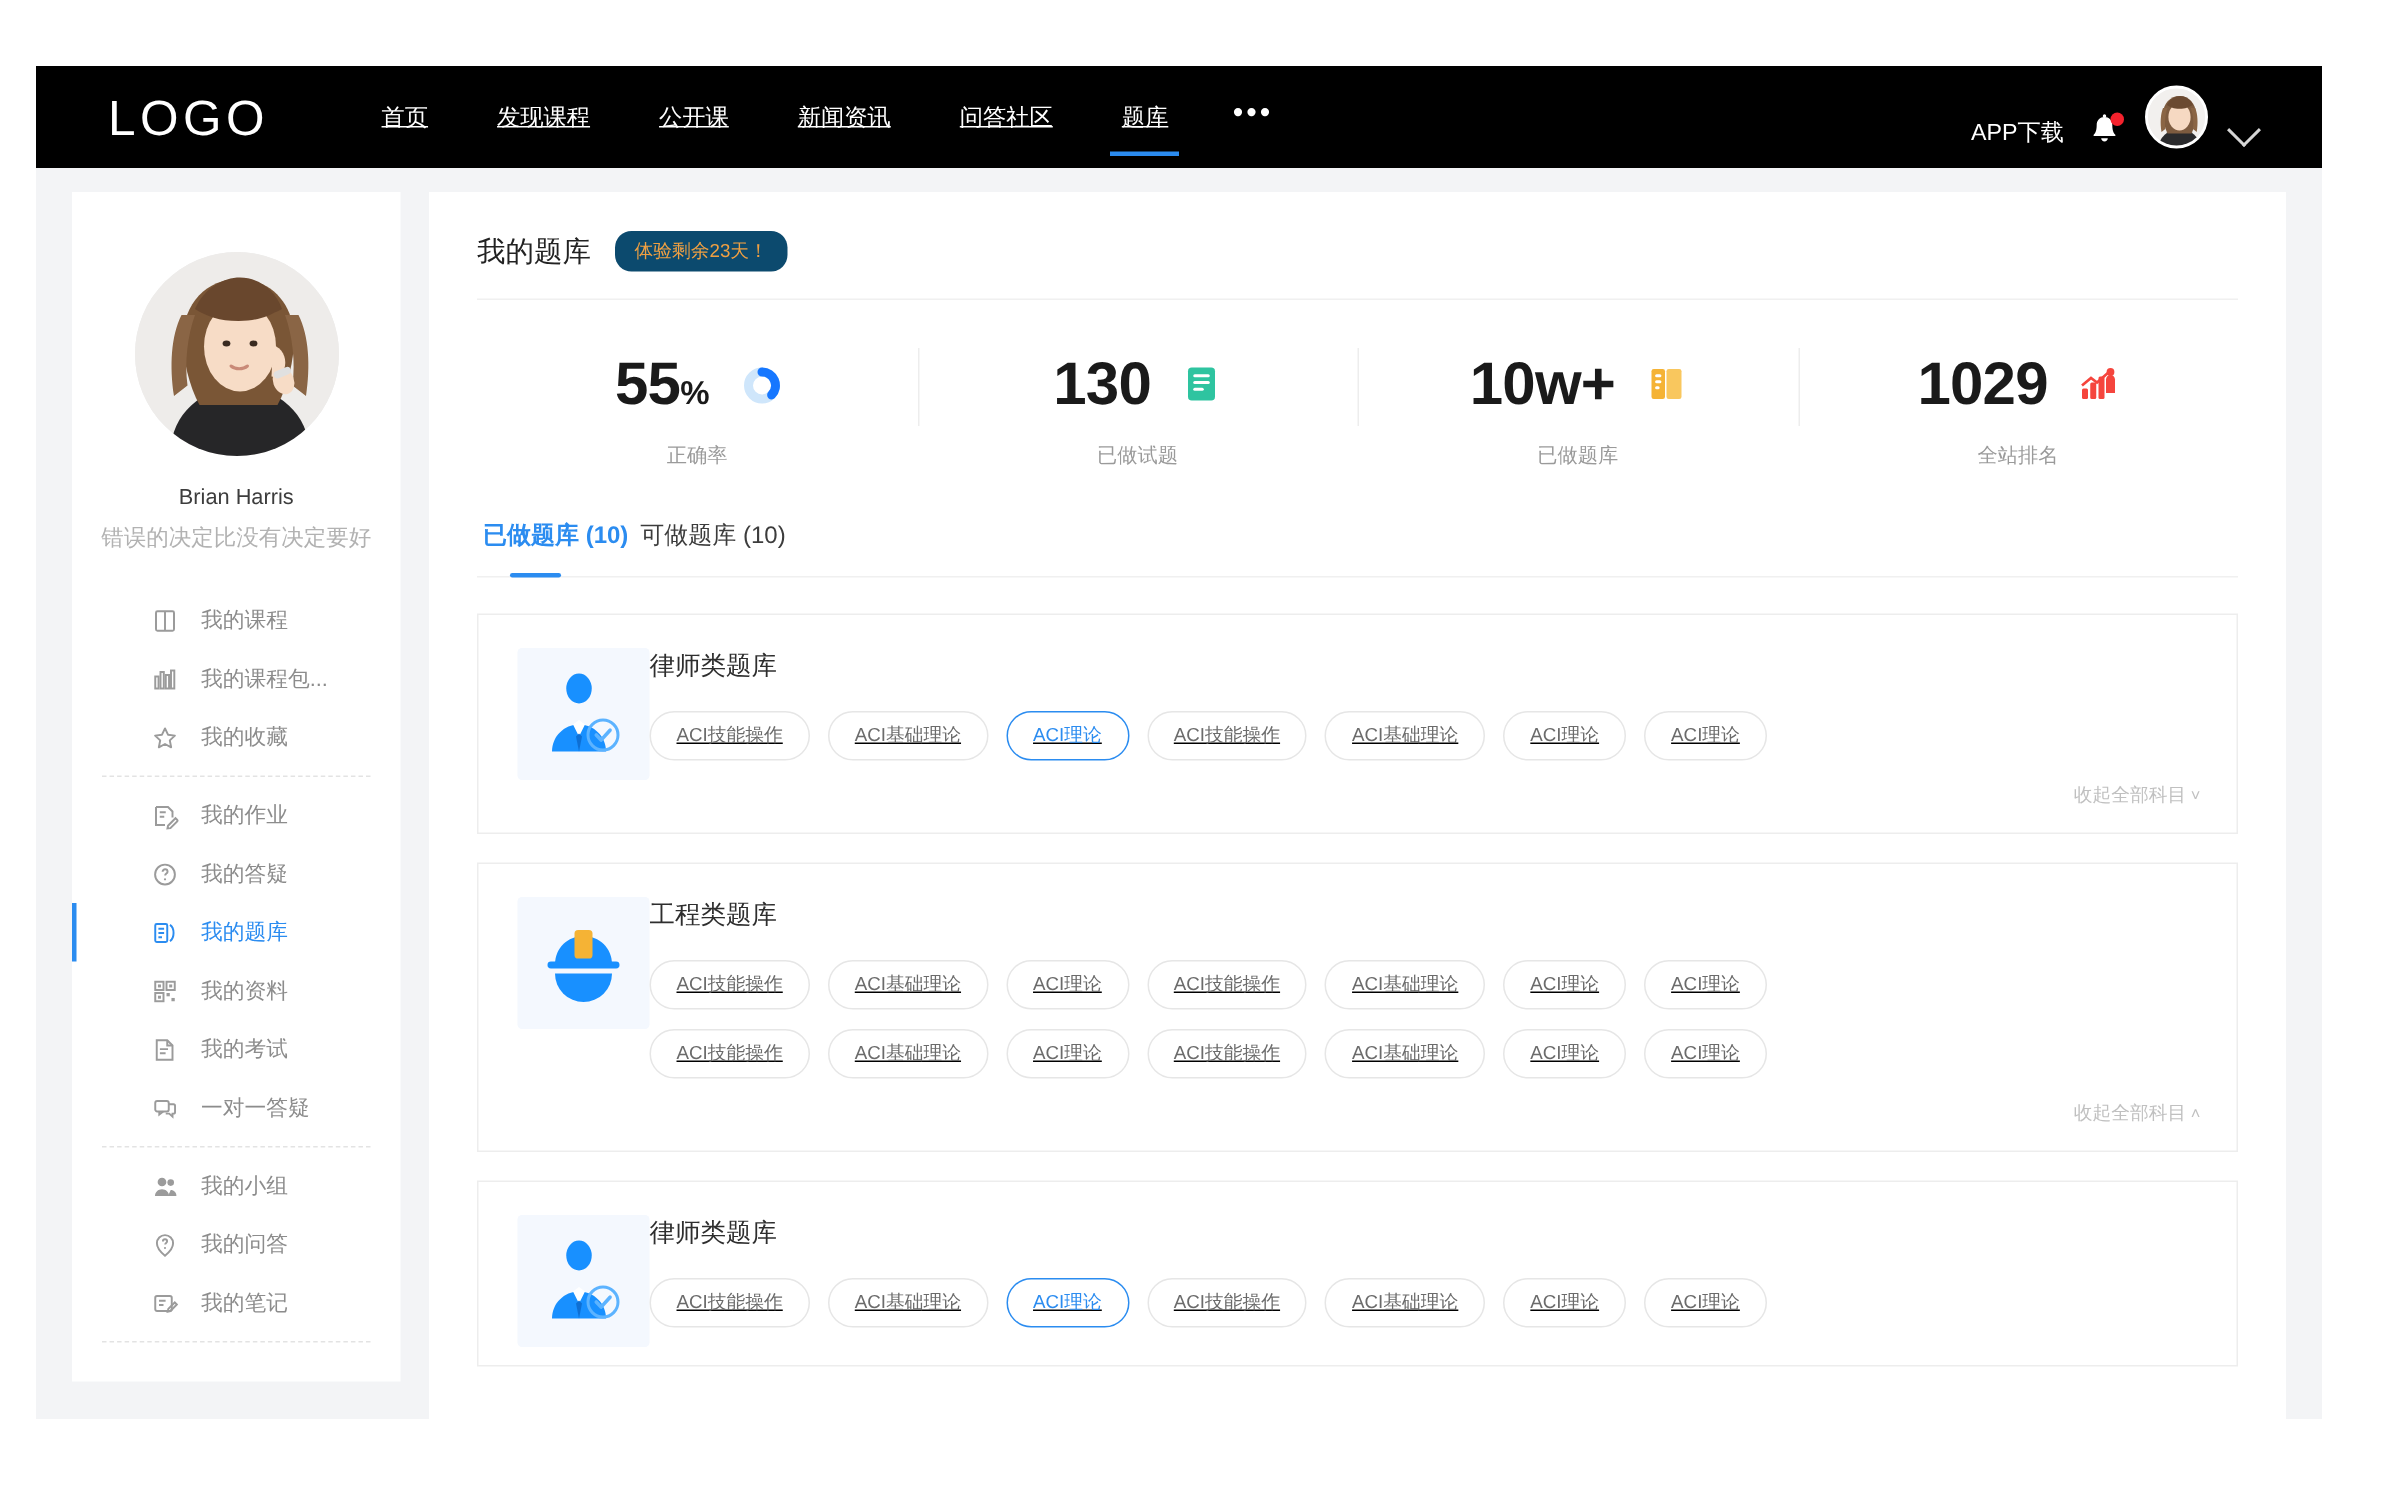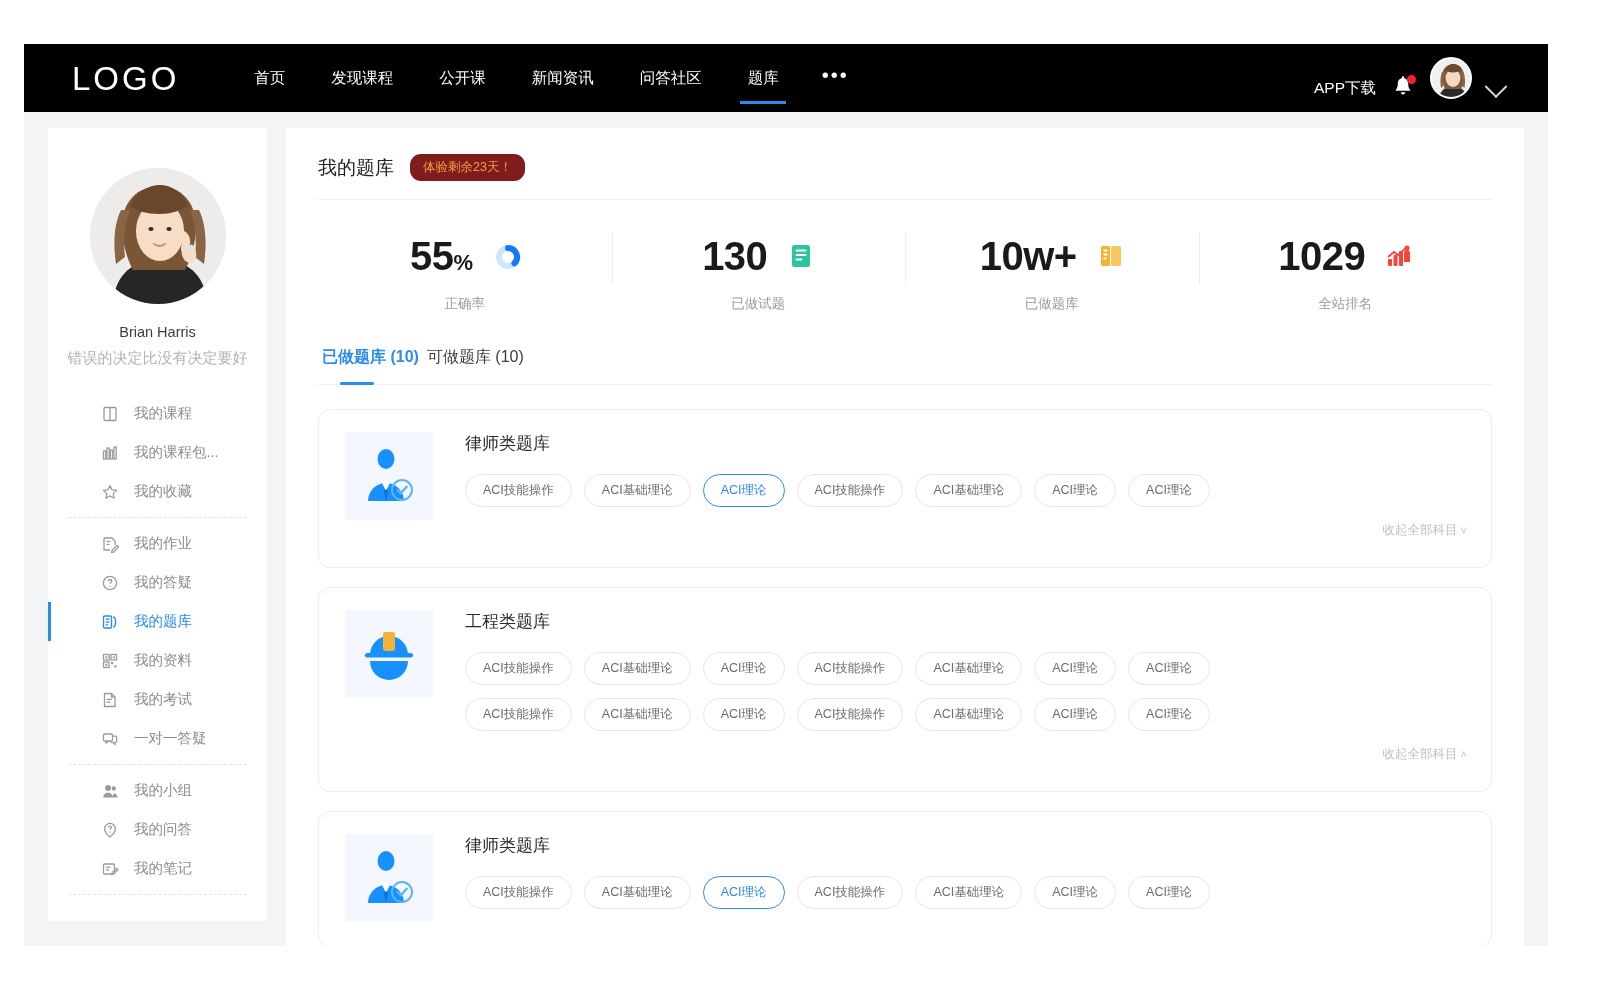--- a/index.html
+++ b/index.html
@@ -44,20 +44,21 @@
   .nav-item {
     position: relative;
     color: #ffffff;
     font-size: 15.5px;
     padding: 0 23px;
     height: 68px;
     display: flex;
     align-items: center;
     cursor: pointer;
     white-space: nowrap;
+    text-decoration: underline;
   }
   .nav-item.active::after {
     content: "";
     position: absolute;
     bottom: 8px;
     left: 50%;
     transform: translateX(-50%);
     width: 46px;
     height: 3px;
     background: #2b8cf0;
@@ -175,21 +176,21 @@
   }
   .main-head {
     display: flex;
     align-items: center;
     gap: 16px;
     padding-bottom: 18px;
     border-bottom: 1px solid #f0f0f0;
   }
   .main-title { font-size: 19px; color: #222222; }
   .trial-badge {
-    background: #7f1d1d;
+    background: #0c4a6e;
     color: #f0a042;
     font-size: 12.5px;
     border-radius: 11px;
     padding: 5px 13px;
     white-space: nowrap;
   }
 
   
   .stats {
     display: flex;
@@ -250,44 +251,44 @@
     bottom: -1px; left: 22px;
     width: 34px; height: 3px;
     border-radius: 2px;
     background: #2b8cf0;
   }
 
   
   .cards { padding-top: 24px; }
   .card {
     border: 1px solid #ededed;
-    border-radius: 12px;
-    padding: 22px 24px 24px 26px;
+    border-radius: 0;
+    padding: 22px 24px 12px 26px;
     margin-bottom: 19px;
     display: flex;
-    gap: 32px;
     background: #fff;
   }
   .card-ico {
     width: 88px; height: 88px;
     background: #f4f8fe;
     border-radius: 3px;
     flex: none;
     display: flex; align-items: center; justify-content: center;
   }
   .card-body { flex: 1; min-width: 0; }
   .card-title {
     font-size: 17px;
     color: #2e2e2e;
     margin-bottom: 19px;
   }
   .tag-row {
     display: flex;
     gap: 12px;
     margin-bottom: 13px;
+    text-decoration: underline;
   }
   .tag {
     border: 1px solid #e6e6e6;
     border-radius: 17px;
     font-size: 12.5px;
     color: #6b6b6b;
     padding: 8px 17px;
     white-space: nowrap;
     cursor: pointer;
     background: #fff;

